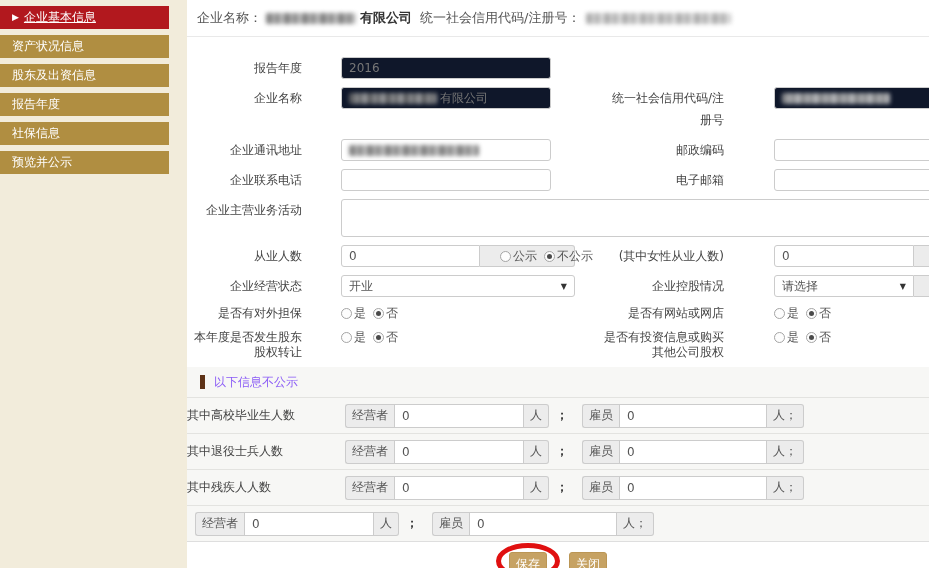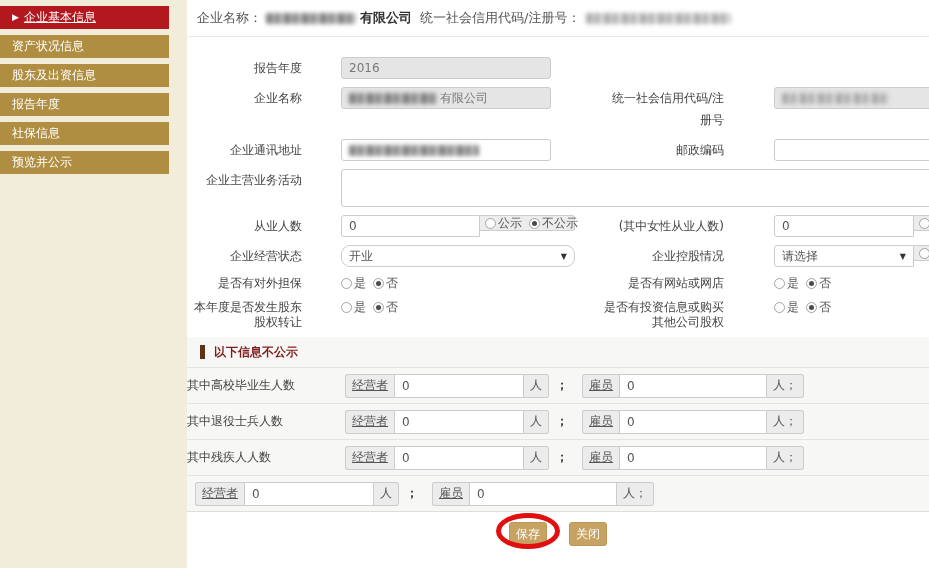--- a/index.html
+++ b/index.html
@@ -40,74 +40,74 @@
   .l1 { width: 115px; }
   .l2 { width: 121px; }
   .rlbl { line-height: 15px; padding-top: 1px; }
   .ctrl1 { margin-left: 11px; width: 234px; flex: none; display: flex; }
   .ctrl2 { margin-left: 22px; flex: none; display: flex; }
   .inp {
     height: 22px; border: 1px solid #ccc; border-radius: 3px; background: #fff;
     padding: 0 7px; font-family: inherit; font-size: 12px; color: #555; outline: none;
     line-height: 20px;
   }
-  .inp.ro { background: #e5e5e5; color: #777; }
+  .inp.ro { background: #0f172a; color: #777; }
   .divinp { display: flex; align-items: center; overflow: hidden; white-space: nowrap; }
   .w210 { width: 210px; } .w230 { width: 230px; }
   .w139 { width: 139px; } .w140 { width: 140px; }
   .grp .inp { border-radius: 3px 0 0 3px; }
   .addon {
-    height: 16px; border: 1px solid #ccc; border-left: none; border-radius: 0 3px 3px 0;
-    background: #ececec; display: flex; align-items: center; padding: 0 5px;
+    height: 22px; border: 1px solid #ccc; border-left: none; border-radius: 0 3px 3px 0;
+    background: #ececec; display: flex; align-items: center; padding: 0 20px;
     font-size: 12px; color: #555; white-space: nowrap;
   }
   .aw95 { width: 95px; } .aw93 { width: 93px; }
   .radio {
     width: 11px; height: 11px; border: 1px solid #a5a5a5; border-radius: 50%;
     background: #fdfdfd; display: inline-block; vertical-align: -2px; margin-right: 2px;
     position: relative; flex: none; cursor: pointer;
   }
   .radio.sel::after {
     content: ""; position: absolute; left: 50%; top: 50%; width: 5px; height: 5px;
     margin: -2.5px 0 0 -2.5px; border-radius: 50%; background: #4a4a4a;
   }
   .ropt { margin-right: 7px; white-space: nowrap; }
   .ropt:last-child { margin-right: 0; }
   .selectbox {
     height: 22px; border: 1px solid #ccc; border-radius: 3px; background: #fff;
     display: flex; align-items: center; justify-content: space-between; padding: 0 7px;
     cursor: pointer;
   }
-  .sb234 { width: 272px; border-radius: 9px; } .sb140 { width: 140px; border-radius: 3px 0 0 3px; }
+  .sb234 { width: 272px; } .sb140 { width: 140px; border-radius: 3px 0 0 3px; }
   .arrow { font-size: 8px; color: #333; }
   .tawrap { position: relative; margin-left: 11px; }
   textarea.bigta {
     width: 607px; height: 38px; border: 1px solid #ccc; border-radius: 3px;
     resize: none; padding: 3px 7px; font-family: inherit; font-size: 12px; color: #555; outline: none;
     display: block;
   }
   .grip {
     position: absolute; right: 2px; bottom: 2px; width: 9px; height: 9px;
     background: repeating-linear-gradient(135deg, transparent 0 2px, #b5b5b5 2px 3px);
     pointer-events: none;
   }
   .radioline { margin-left: 11px; width: 234px; flex: none; display: flex; align-items: center; line-height: 15px; padding-top: 1px; }
   .radioline2 { margin-left: 22px; display: flex; align-items: center; line-height: 15px; padding-top: 1px; }
   
   .private { background: #f7f7f5; border-bottom: 1px solid #dedede; margin-top: 7px; }
-  .ptitle { height: 30px; display: flex; align-items: center; padding-left: 13px; color: #7f1d1d; font-weight: bold; }
+  .ptitle { height: 30px; display: flex; align-items: center; padding-left: 13px; color: #8b5cf6; }
   .pbar { width: 5px; height: 14px; background: #5e3217; margin-right: 9px; flex: none; }
   .prow { display: flex; align-items: center; height: 36px; border-top: 1px solid #e3e3e0; }
   .plbl { width: 150px; color: #444; flex: none; }
   .pgroup { display: flex; margin-left: 8px; }
   .gaddon {
     height: 24px; border: 1px solid #ccc; background: #ececec; color: #555;
     display: flex; align-items: center; padding: 0 6px; white-space: nowrap;
   }
-  .gaddon.gleft { border-radius: 3px 0 0 3px; border-right: none; text-decoration: underline; }
+  .gaddon.gleft { border-radius: 3px 0 0 3px; border-right: none; }
   .gaddon.gright { border-radius: 0 3px 3px 0; border-left: none; }
   .ginp {
     height: 24px; border: 1px solid #ccc; padding: 0 7px; font-family: inherit;
     font-size: 12px; color: #555; outline: none; background: #fff;
   }
   .gw130 { width: 130px; } .gw148 { width: 148px; }
   .gsep { margin: 0 6px 0 7px; color: #333; font-weight: bold; }
   
   .btnrow { position: relative; text-align: center; padding-top: 10px; }
   .btn {
@@ -186,20 +186,30 @@
         <div class="inp w210 divinp">
           <span class="masked dark mw130"></span>
         </div>
       </div>
       <div class="lbl l2">邮政编码</div>
       <div class="ctrl2">
         <input class="inp w230" value="" style="">
       </div>
     </div>
 
+    <div class="frow">
+      <div class="lbl l1">企业联系电话</div>
+      <div class="ctrl1">
+        <input class="inp w210" value="" style="">
+      </div>
+      <div class="lbl l2">电子邮箱</div>
+      <div class="ctrl2">
+        <input class="inp w230" value="" style="">
+      </div>
+    </div>
 
     <div class="frow">
       <div class="lbl l1">企业主营业务活动</div>
       <div class="tawrap">
         <textarea class="bigta" style=""></textarea>
         <span class="grip"></span>
       </div>
     </div>
 
     <div class="frow">

